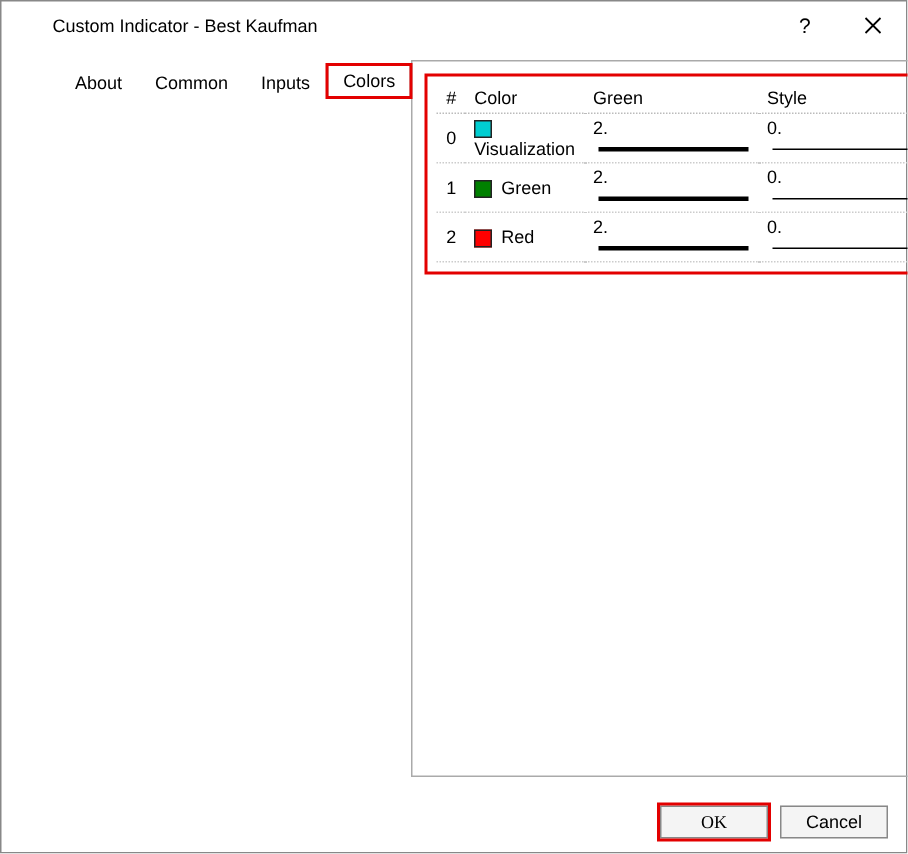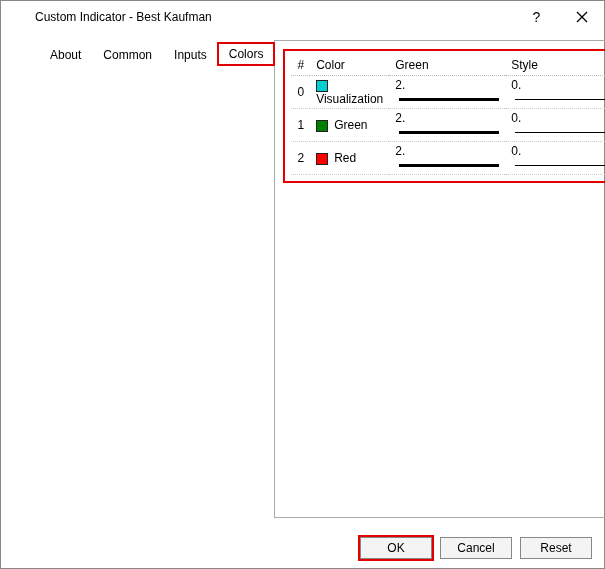--- a/index.html
+++ b/index.html
@@ -133,20 +133,21 @@
     border: 1px solid #888;
     background: #f4f4f4;
     font-size: 12px;
     padding: 0 10px;
     text-align: center;
     line-height: 20px;
   }
   .btn.highlight {
     outline: 2px solid #e30000;
     outline-offset: 0;
+    font-family: Liberation Serif, serif;
   }
   svg.icon { width: 12px; height: 12px; display:block; }
 </style>
 </head>
 <body>
 
 <div class="window">
   <div class="titlebar">
     <span class="titlebar-title">Custom Indicator - Best Kaufman</span>
     <div class="titlebar-btn">
@@ -218,15 +219,14 @@
             </tr>
           </tbody>
         </table>
       </div>
     </div>
   </div>
 
   <div class="footer">
     <div class="btn highlight"><span>OK</span></div>
     <div class="btn"><span>Cancel</span></div>
-    <div class="btn"><span>Reset</span></div>
   </div>
 </div>
 
 </body></html>

